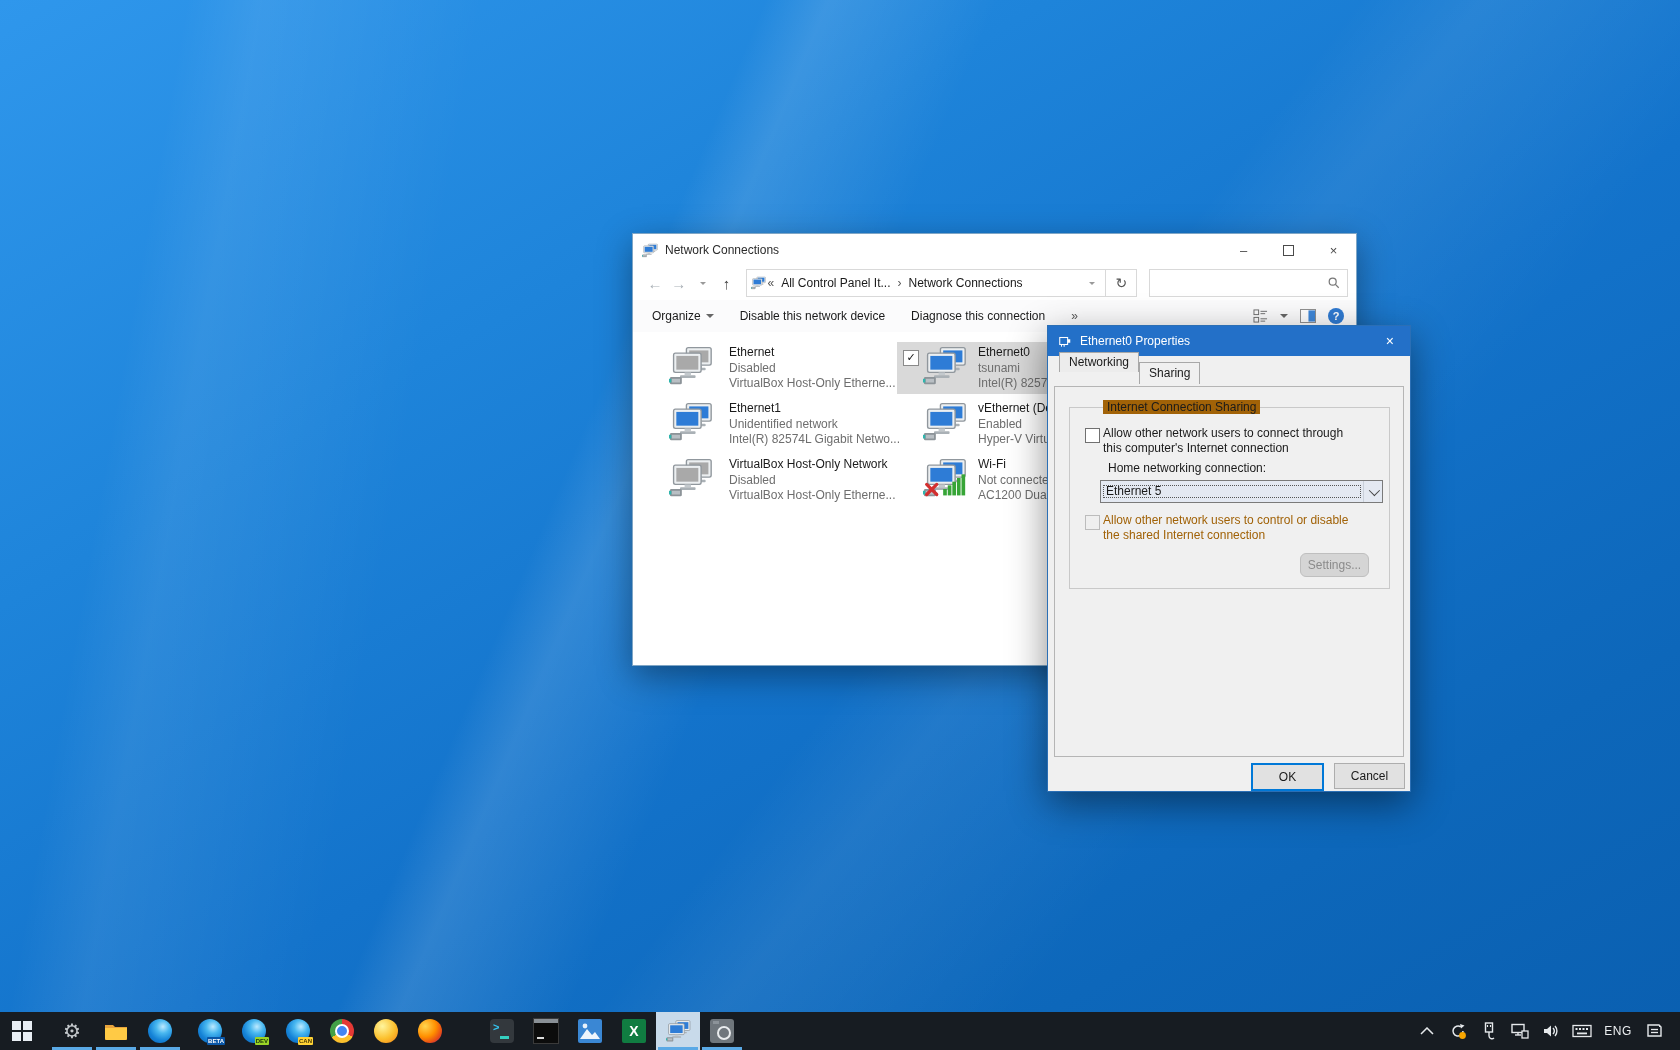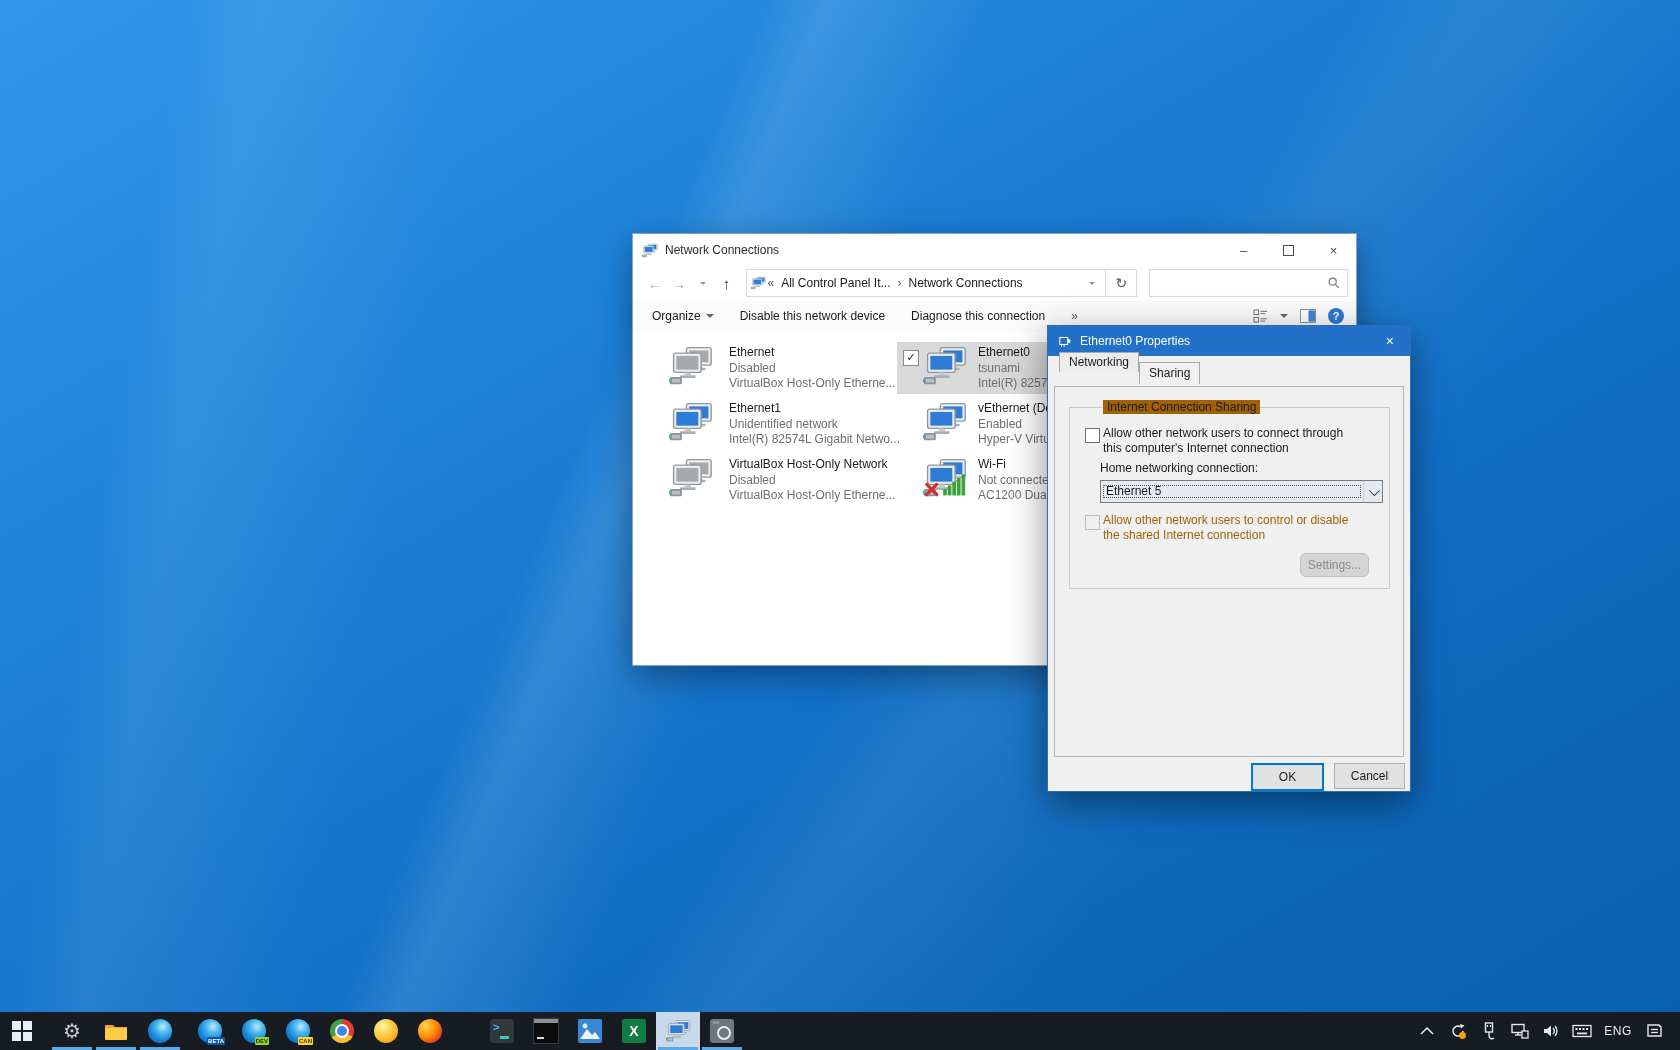--- a/index.html
+++ b/index.html
@@ -293,21 +293,21 @@
       <div class="tab active">Sharing</div>
     </div>
 
     <div class="tabpage">
       <div class="groupbox">
         <span class="grouplabel">Internet Connection Sharing</span>
 
         <span class="chk" style="left:15px;top:20px;"></span>
         <span class="chklabel" style="left:33px;top:18px;width:252px;">Allow other network users to connect through this computer's Internet connection</span>
 
-        <span class="chklabel" style="left:30px;top:53px;">Home networking connection:</span>
+        <span class="chklabel" style="left:38px;top:53px;">Home networking connection:</span>
 
         <div class="combo">
           <span class="ct">Ethernet 5</span>
           <span class="cbtn">
               <span class="chevron-down"></span>
             </span>
         </div>
 
         <span class="chk disabled" style="left:15px;top:107px;"></span>
         <span class="chklabel disabled" style="left:33px;top:105px;width:262px;">Allow other network users to control or disable the shared Internet connection</span>

